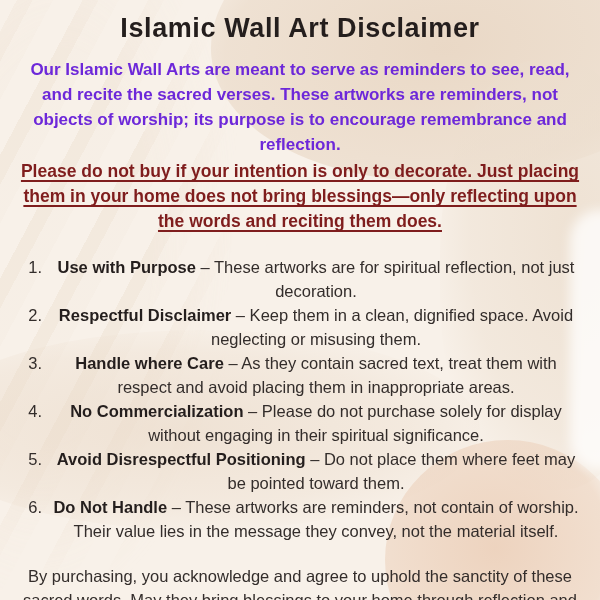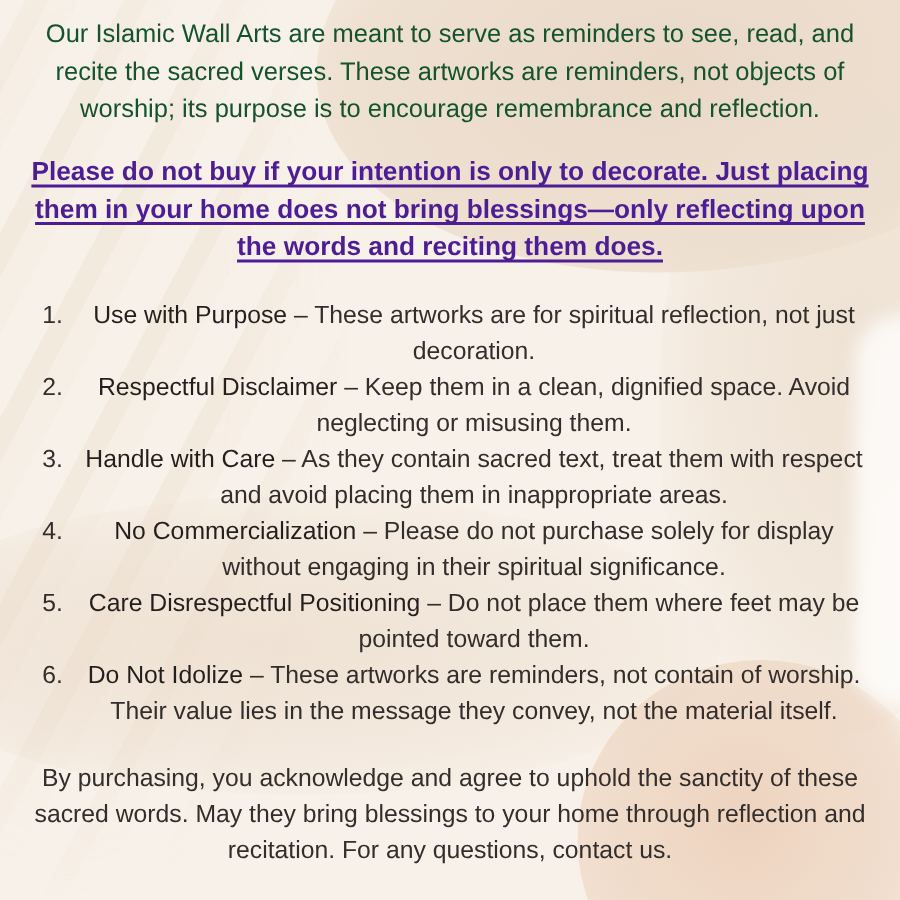--- a/index.html
+++ b/index.html
@@ -45,79 +45,80 @@
     position:absolute;right:-30px;top:210px;width:60px;height:260px;
     background:rgba(255,255,255,.75);border-radius:40px;filter:blur(6px);
   }
   
   .content{position:relative;z-index:1;text-align:center;padding:10px 10px 0;}
   .page-title{
     margin:2px 0 13px;font-size:27px;line-height:32px;font-weight:700;
     letter-spacing:.6px;color:#241e1d;
   }
   .intro{
-    margin:0 auto;max-width:572px;font-size:17px;line-height:25px;color:#14532d;
+    margin:0 auto;max-width:572px;font-size:17px;line-height:25px;color:#6d28d9;font-weight:bold;
   }
   .warning{
-    margin:17px auto 0;max-width:560px;font-size:17.5px;line-height:25px;font-weight:700;
-    color:#4c1d95;text-decoration:underline;text-decoration-thickness:2px;
+    margin:2px auto 0;max-width:560px;font-size:17.5px;line-height:25px;font-weight:700;
+    color:#7f1d1d;text-decoration:underline;text-decoration-thickness:2px;
     text-underline-offset:3px;text-decoration-skip-ink:none;
   }
   .disclaimer-list{margin:21px 0 0;padding:0;list-style:none;}
   .disclaimer-list li{
     display:grid;grid-template-columns:32px 1fr;column-gap:8px;
     font-size:16.5px;line-height:24px;align-items:start;
     padding-right:8px;
   }
   .li-num{text-align:right;color:#332d2b;}
   .li-content{text-align:center;}
-  .li-head{font-weight:400;color:#241e1d;}
+  .li-head{font-weight:700;color:#241e1d;}
   .footer-par{
     margin:21px auto 0;max-width:584px;font-size:16.5px;line-height:24px;color:#332d2b;
   }
 </style>
 </head>
 <body>
 
 <div class="bg">
   <div class="streaks-left"></div>
   <div class="wash-top"></div>
   <div class="wash-right"></div>
   <div class="wash-mid"></div>
   <div class="blob-bottom"></div>
   <div class="white-edge"></div>
 </div>
 
 <div class="content">
+  <h1 class="page-title">Islamic Wall Art Disclaimer</h1>
 
   <p class="intro">Our Islamic Wall Arts are meant to serve as reminders to see, read, and recite the sacred verses. These artworks are reminders, not objects of worship; its purpose is to encourage remembrance and reflection.</p>
 
   <p class="warning">Please do not buy if your intention is only to decorate. Just placing them in your home does not bring blessings—only reflecting upon the words and reciting them does.</p>
 
   <ol class="disclaimer-list">
     <li>
       <span class="li-num">1.</span>
       <span class="li-content"><b class="li-head">Use with Purpose</b> <span>– These artworks are for spiritual reflection, not just decoration.</span></span>
     </li>
     <li>
       <span class="li-num">2.</span>
       <span class="li-content"><b class="li-head">Respectful Disclaimer</b> <span>– Keep them in a clean, dignified space. Avoid neglecting or misusing them.</span></span>
     </li>
     <li>
       <span class="li-num">3.</span>
-      <span class="li-content"><b class="li-head">Handle with Care</b> <span>– As they contain sacred text, treat them with respect and avoid placing them in inappropriate areas.</span></span>
+      <span class="li-content"><b class="li-head">Handle where Care</b> <span>– As they contain sacred text, treat them with respect and avoid placing them in inappropriate areas.</span></span>
     </li>
     <li>
       <span class="li-num">4.</span>
       <span class="li-content"><b class="li-head">No Commercialization</b> <span>– Please do not purchase solely for display without engaging in their spiritual significance.</span></span>
     </li>
     <li>
       <span class="li-num">5.</span>
-      <span class="li-content"><b class="li-head">Care Disrespectful Positioning</b> <span>– Do not place them where feet may be pointed toward them.</span></span>
+      <span class="li-content"><b class="li-head">Avoid Disrespectful Positioning</b> <span>– Do not place them where feet may be pointed toward them.</span></span>
     </li>
     <li>
       <span class="li-num">6.</span>
-      <span class="li-content"><b class="li-head">Do Not Idolize</b> <span>– These artworks are reminders, not contain of worship. Their value lies in the message they convey, not the material itself.</span></span>
+      <span class="li-content"><b class="li-head">Do Not Handle</b> <span>– These artworks are reminders, not contain of worship. Their value lies in the message they convey, not the material itself.</span></span>
     </li>
   </ol>
 
   <p class="footer-par">By purchasing, you acknowledge and agree to uphold the sanctity of these sacred words. May they bring blessings to your home through reflection and recitation. For any questions, contact us.</p>
 </div>
 
 </body></html>

